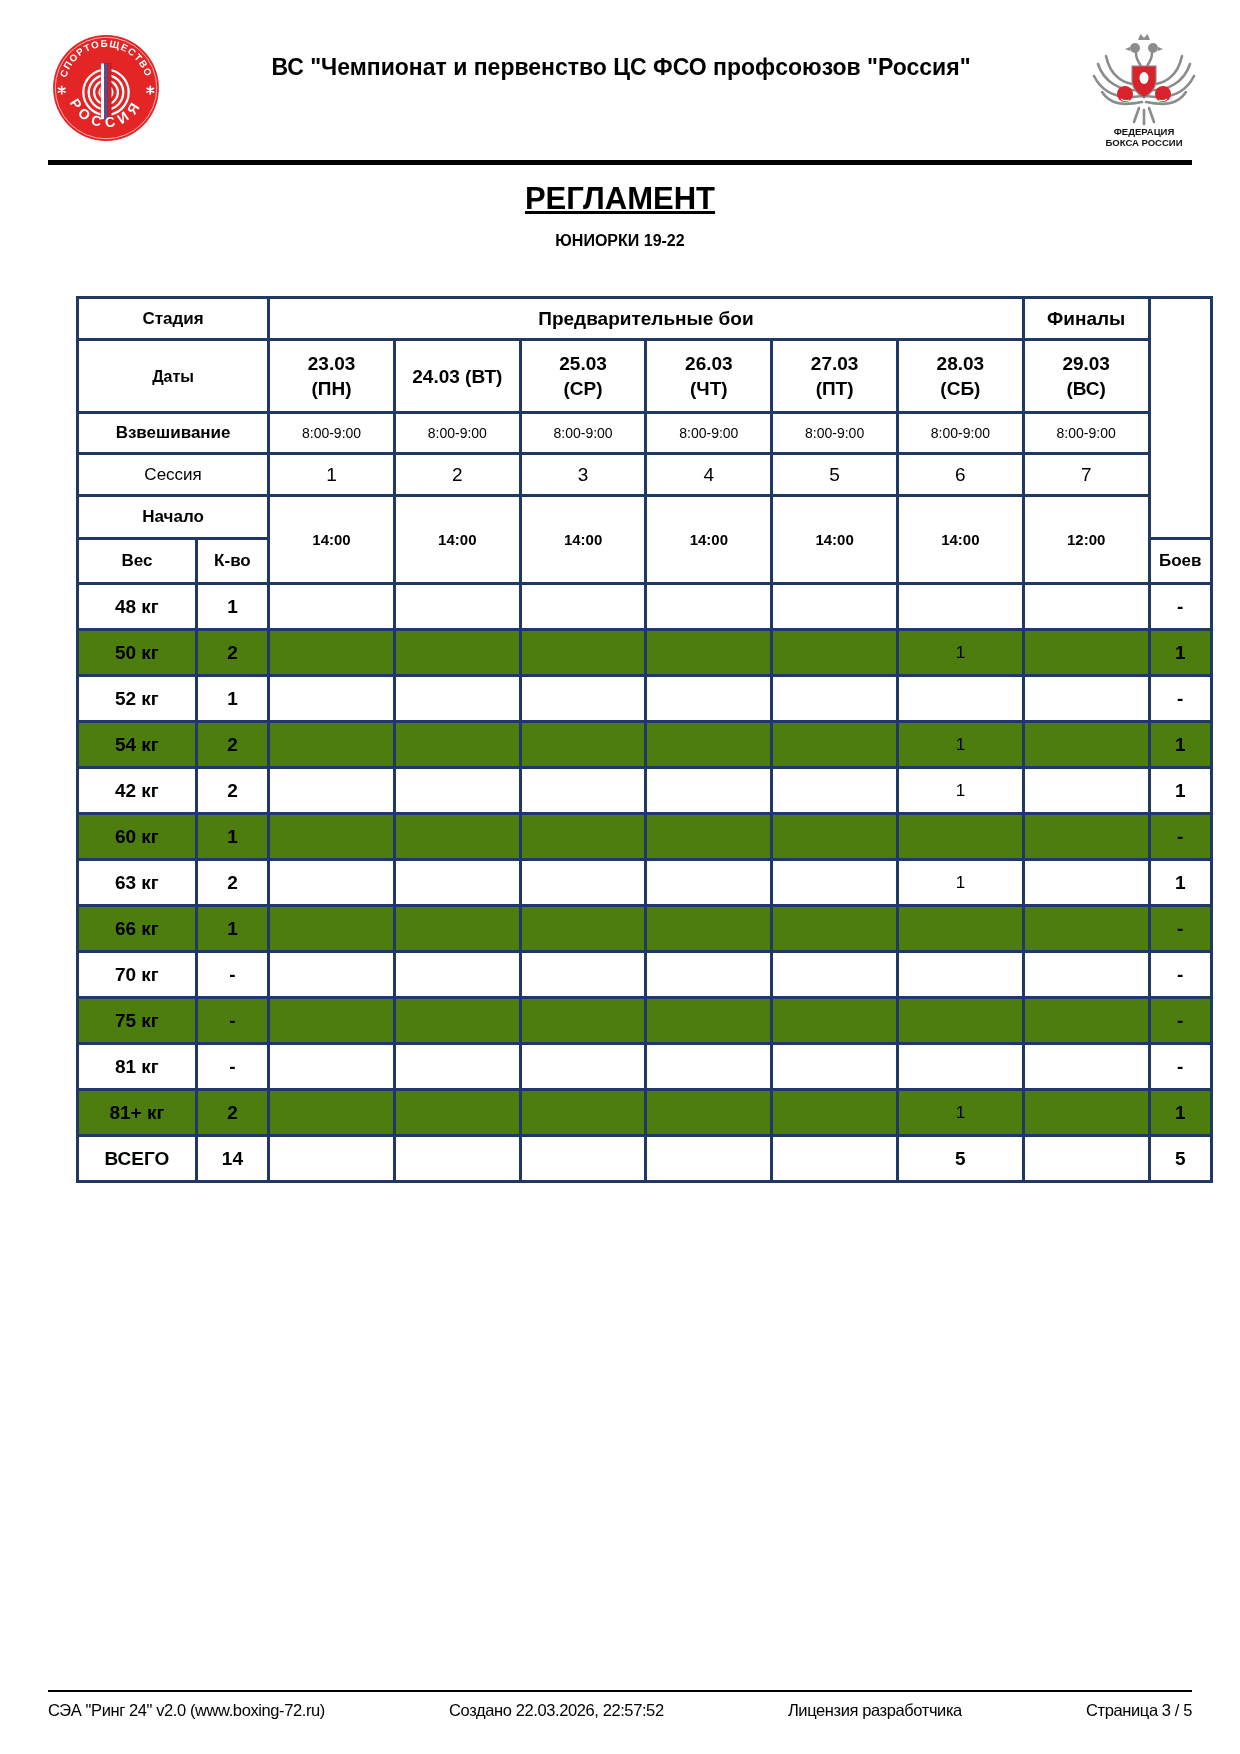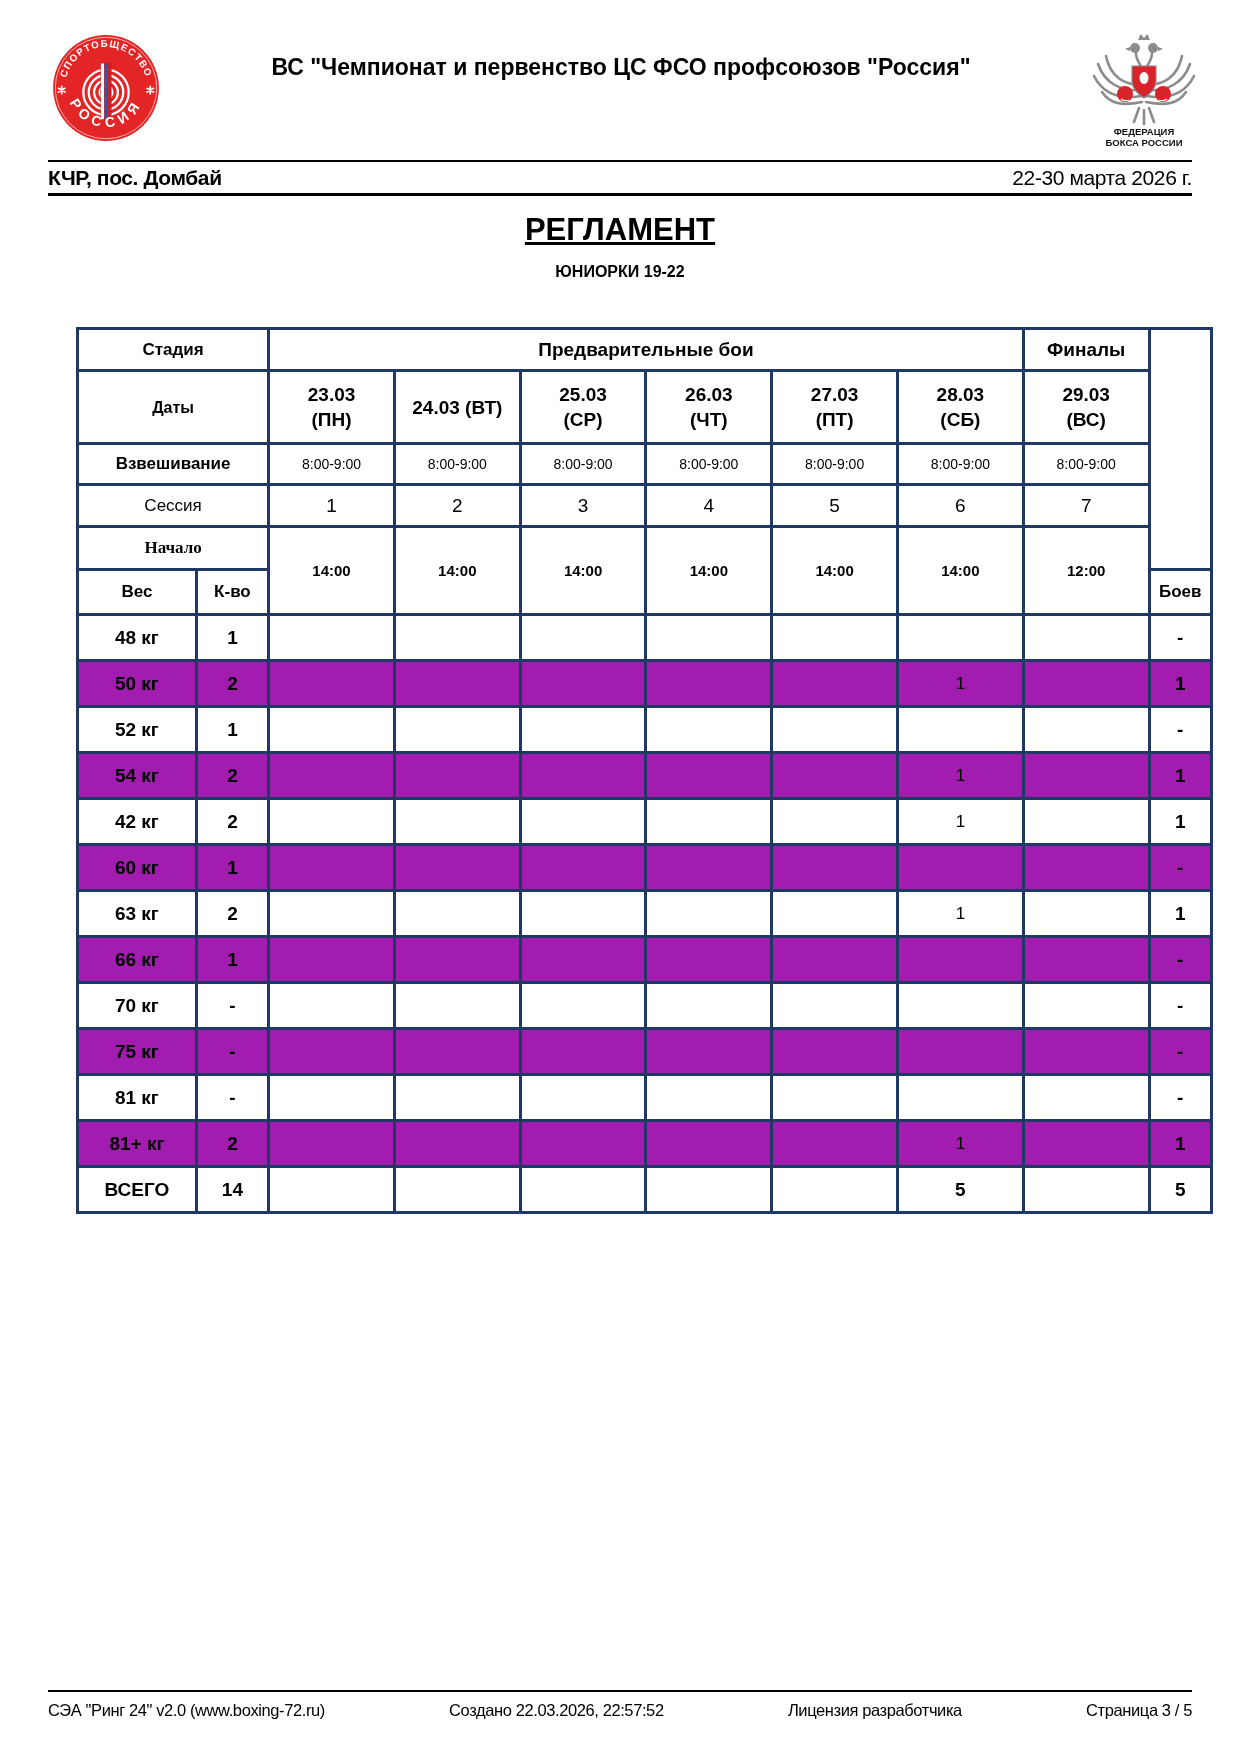--- a/index.html
+++ b/index.html
@@ -24,27 +24,27 @@
   .sched td{border:3px solid #1f3864;text-align:center;vertical-align:middle;padding:0;overflow:hidden;}
   .r-stage td{height:39px;font-size:19px;font-weight:bold;}
   .r-stage td.lbl{font-size:17px;}
   .r-dates td{height:70px;font-size:19px;font-weight:bold;line-height:25px;}
   .r-dates td.lbl{font-size:16px;}
   .r-weighin td{height:38px;font-size:14px;font-weight:normal;}
   .r-weighin td.lbl{font-size:17px;font-weight:bold;}
   .r-session td{height:39px;font-size:19px;font-weight:normal;}
   .r-session td.lbl{font-size:17px;}
   .r-start td{height:40px;}
-  .r-start td.lbl{font-size:17px;font-weight:bold;font-family:Liberation Serif, serif;}
+  .r-start td.lbl{font-size:17px;font-weight:bold;}
   .sched td.start{font-size:15px;font-weight:bold;}
   .r-weightlbl td{height:42px;font-size:17px;font-weight:bold;}
   #weight-rows td{height:43px;}
   #weight-rows td.wt,#weight-rows td.ct,#weight-rows td.bt{font-size:19px;font-weight:bold;}
   #weight-rows td.day{font-size:17px;font-weight:normal;}
-  #weight-rows tr.shade td{background:#a21caf;}
+  #weight-rows tr.shade td{background:#4d7c0f;}
   #weight-rows tr.total td.day{font-weight:bold;font-size:19px;}
 
   
   .footer{position:absolute;left:48px;right:48px;top:1690px;border-top:2px solid #000;
           padding-top:9px;display:flex;justify-content:space-between;font-size:16.5px;letter-spacing:-0.4px;}
 
   svg text{font-family:"Liberation Sans",sans-serif;}
 </style>
 </head>
 <body>
@@ -131,24 +131,20 @@
           <path d="M77,72 a8,8 0 0 0 8,-1" fill="none" stroke="#ffffff" stroke-width="1.2"></path>
         </g>
         <text x="62" y="107" text-anchor="middle" font-size="9.5" font-weight="bold" fill="#111">ФЕДЕРАЦИЯ</text>
         <text x="62" y="118" text-anchor="middle" font-size="9.5" font-weight="bold" fill="#111">БОКСА РОССИИ</text>
       </svg>
     </div>
   </div>
 
   <div class="rule-a"></div>
 
-  <div class="subhdr">
-    <span class="loc">КЧР, пос. Домбай</span>
-    <span class="dts">22-30 марта 2026 г.</span>
-  </div>
 
   <div class="rule-b"></div>
 
   <div class="doc-title">РЕГЛАМЕНТ</div>
   <div class="doc-sub">ЮНИОРКИ 19-22</div>
 
   <table class="sched">
     <colgroup>
       <col style="width:118px">
         <col style="width:72px">

